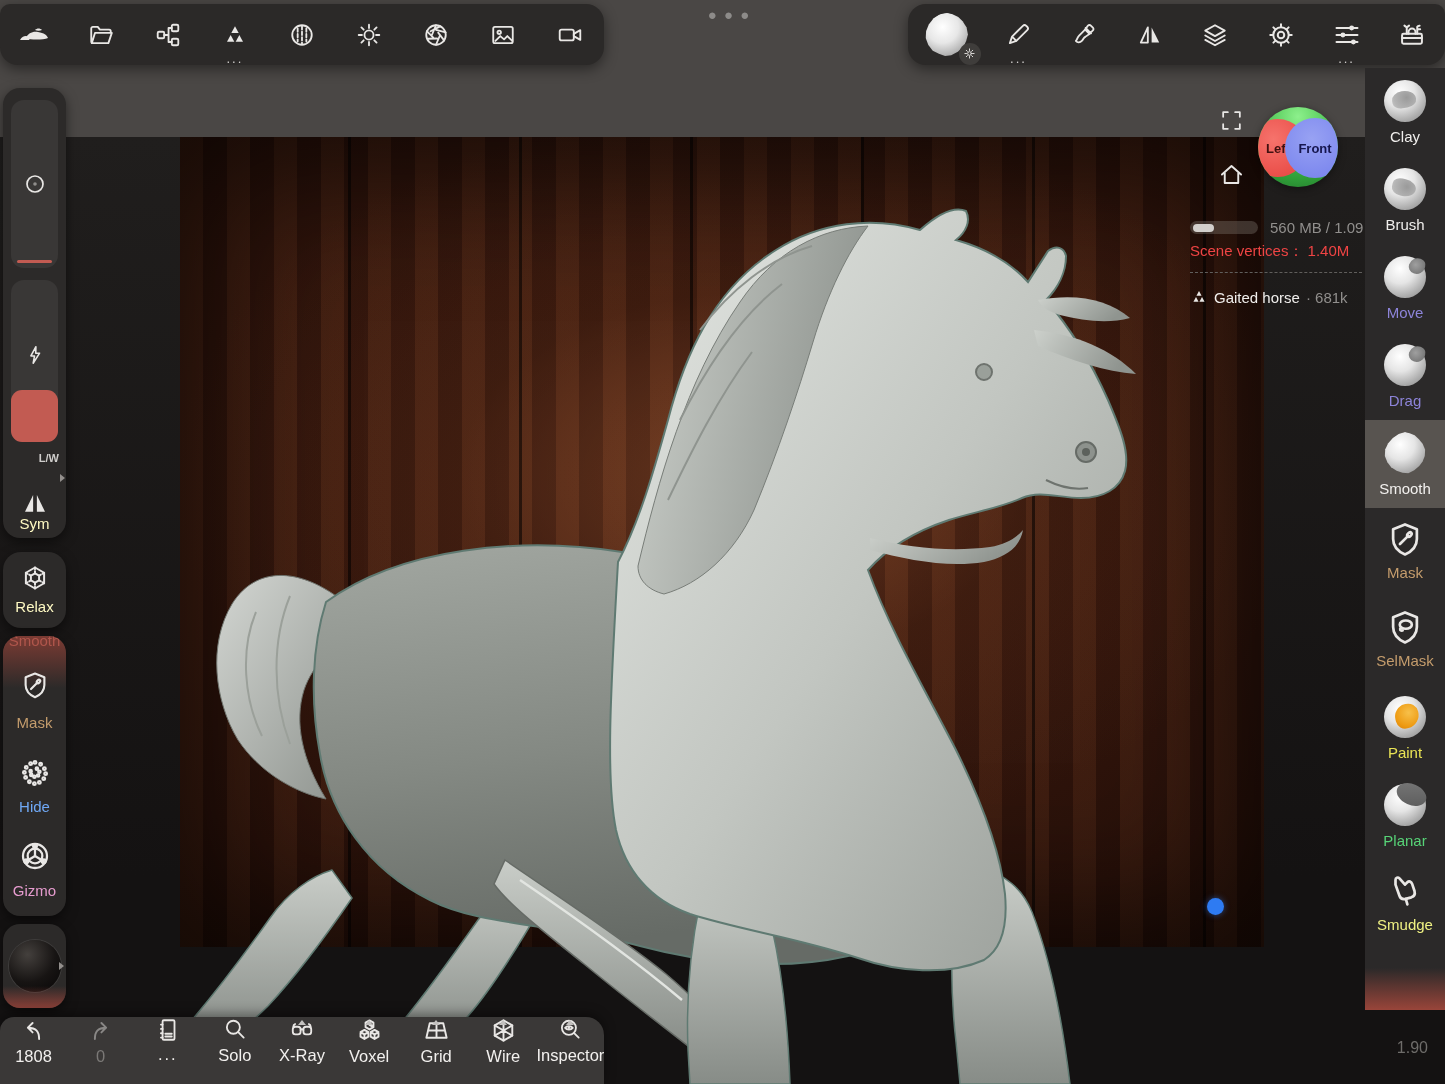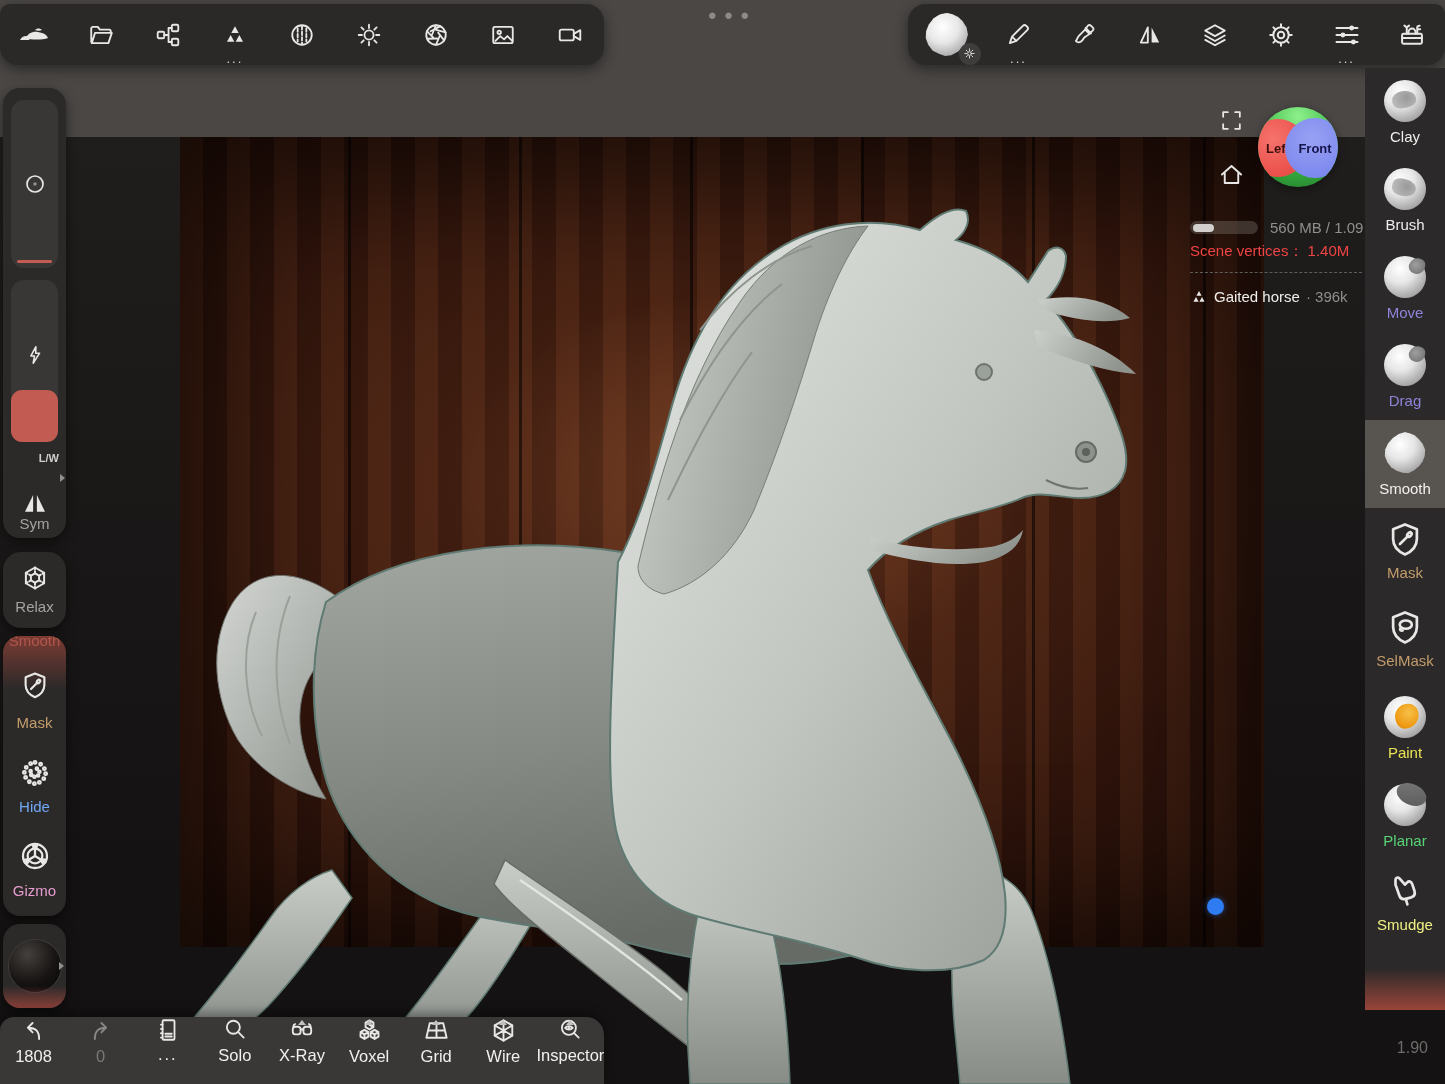--- a/index.html
+++ b/index.html
@@ -50,21 +50,21 @@
   #lp-sliders{top:88px;height:450px;}
   .slider-track{position:absolute;left:8px;width:47px;background:#393736;border-radius:13px;}
   #slider-radius{top:12px;height:168px;}
   #slider-strength{top:192px;height:162px;}
   .slider-icon{position:absolute;left:50%;transform:translate(-50%,-50%);}
   #radius-underline{position:absolute;left:6px;right:6px;bottom:5px;height:3px;border-radius:2px;background:#c25b52;}
   #strength-fill{position:absolute;left:0;right:0;bottom:0;height:52px;border-radius:11px;background:#c25b52;}
   #lw-label{position:absolute;right:7px;top:364px;font-size:11px;color:#cfcdcb;font-weight:bold;}
   #sym-arrow{position:absolute;right:1px;top:386px;}
   #sym-icon{position:absolute;left:50%;top:400px;transform:translateX(-50%);}
-  .lp-label{position:absolute;left:0;width:100%;text-align:center;font-size:15px;color:#a3a3a3;}
+  .lp-label{position:absolute;left:0;width:100%;text-align:center;font-size:15px;color:#fef9c3;}
   #lp-relax{top:552px;height:76px;border-radius:18px;}
   #lp-tools{top:636px;height:280px;overflow:hidden;}
   #ghost-red{position:absolute;left:0;top:0;width:100%;height:58px;
     background:linear-gradient(#7c3b33 0%, rgba(124,59,51,0) 90%);}
   #ghost-label{position:absolute;left:0;top:-4px;width:100%;text-align:center;font-size:15px;color:#b0564c;}
   #lp-material{top:924px;height:84px;overflow:hidden;}
   #matcap-sphere{position:absolute;left:50%;top:50%;transform:translate(-50%,-50%);width:52px;height:52px;
     border-radius:50%;background:radial-gradient(circle at 36% 28%, #44403d 0%, #171413 55%, #070606 100%);
     box-shadow:0 0 0 1px rgba(200,200,200,.12);}
   #matcap-red{position:absolute;left:0;bottom:0;width:100%;height:22px;
@@ -119,21 +119,21 @@
     background:radial-gradient(circle at 42% 35%, #f6736c 0%, #e94b46 80%);}
   #nav-front{right:-7px;top:11px;width:60px;height:60px;color:#16164e;
     background:radial-gradient(circle at 45% 35%, #98a2f3 0%, #7b86ee 80%);}
   #home-icon{left:1218px;top:161px;}
   #mem-pill{left:1190px;top:221px;width:68px;height:13px;border-radius:7px;background:rgba(125,118,110,.38);}
   #mem-fill{position:absolute;left:3px;top:2.5px;width:21px;height:8px;border-radius:4px;background:#d2cfcc;}
   #mem-text{left:1270px;top:219px;width:93px;height:18px;overflow:hidden;font-size:15px;
     color:#918f8d;white-space:nowrap;}
   #verts-line{left:1190px;top:242px;font-size:15px;color:#ef4444;white-space:nowrap;}
   #stats-sep{left:1190px;top:272px;width:172px;border-top:1.5px dashed #605e5c;}
-  #object-line{left:1190px;top:288px;display:flex;font-size:15px;white-space:nowrap;}
+  #object-line{left:1190px;top:288px;display:flex;align-items:center;font-size:15px;white-space:nowrap;}
   #object-name{color:#f0eeec;margin-left:6px;}
   #object-count{color:#918f8d;margin-left:6px;}
   #version-label{left:1336px;top:1039px;width:92px;text-align:right;font-size:16px;color:#6e6c6a;}
 </style>
 </head>
 <body>
 
 <div id="root">
 
   <div class="abs" id="top-band"></div>
@@ -570,19 +570,19 @@
 
   <div class="abs" id="object-line">
     <svg class="ic" width="18" height="18" viewBox="0 0 24 24">
       <polygon class="fill" points="12,4 8.6,10.2 15.4,10.2"></polygon>
       <polygon class="fill" points="8,12 4.6,18.2 11.4,18.2"></polygon>
       <polygon class="fill" points="16,12 12.6,18.2 19.4,18.2"></polygon>
     </svg>
     <span id="object-name">Gaited horse</span>
     <span id="object-count">
       <span>·</span>
-      <span>396k</span>
+      <span>681k</span>
     </span>
   </div>
 
   <div class="abs" id="version-label">1.90</div>
 
 </div>
 
 </body></html>

